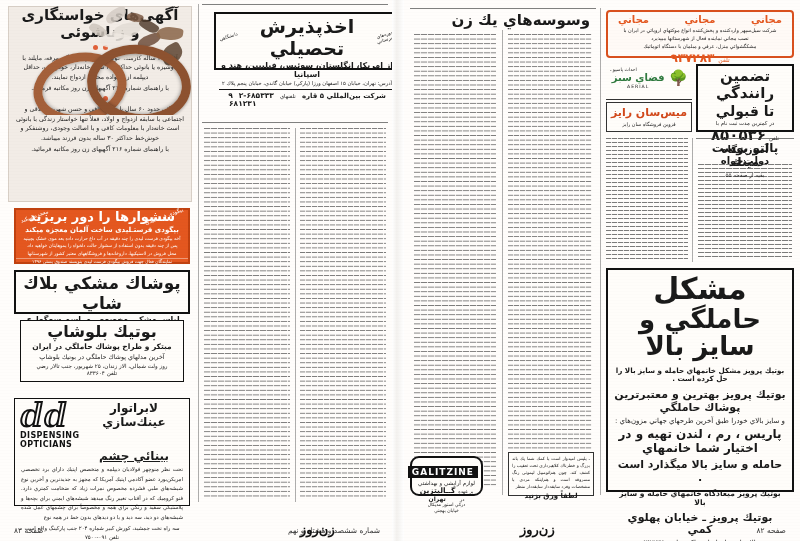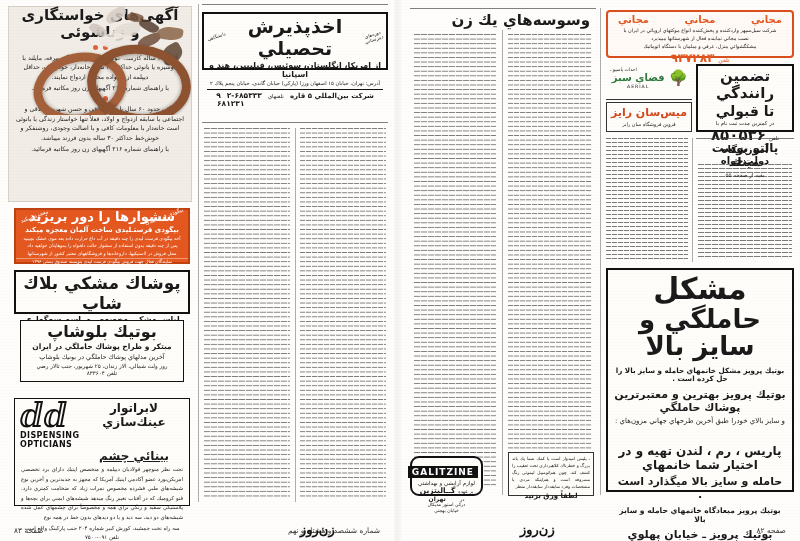--- a/index.html
+++ b/index.html
@@ -180,21 +180,21 @@
         <span class="t" style="font-size:5.4px;line-height:1.75;text-align:justify;">تحت نظر منوچهر فولاديان ديپلمه و متخصص اپتيك داراي برد تخصصي امريكن‌بورد عضو آكادمي اپتيك آمريكا كه مجهز به جديدترين و آخرين نوع شيشه‌هاي طبي فشرده مخصوص نمرات زياد كه ضخامت كمتري دارد. فتو كروميك كه در آفتاب تغيير رنگ ميدهد شيشه‌هاي ايمني براي بچه‌ها و پلاستيكي سفيد و رنگي براي همه و مخصوصاً براي چشمهاي عمل شده شيشه‌هاي دو ديد، سه ديد و يا دو ديدهاي بدون خط در همه نوع</span>
         <span class="t" style="font-size:5.4px;line-height:1.7;margin-top:2px;">سه راه تخت جمشيد، كورش كبير شماره ۲۰۴ جنب پاركينگ واقع است تلفن ۰۹۱-۷۵۰۰</span>
       </div>
     </div>
 
     <div class="vrule" style="left:198px;top:4px;height:498px;"></div>
     <div class="vrule" style="left:295px;top:128px;height:374px;"></div>
     <div class="hrule" style="left:202px;top:122px;width:186px;"></div>
     <div class="hrule" style="left:202px;top:4px;width:186px;"></div>
 
-    <div class="box k2" style="left:202px;top:12px;width:186px;height:58px;">
+    <div class="box k2" style="left:214px;top:12px;width:186px;height:58px;">
       <div class="rtl" style="padding:1px 3px;">
         <div style="display:flex;direction:rtl;align-items:center;justify-content:center;gap:4px;">
           <div style="font-size:4.6px;line-height:1.25;transform:rotate(-18deg);text-align:center;">
             <span class="t">دوره‌هاي</span>
             <span class="t">دبيرستاني</span>
           </div>
           <span class="hd-xl" style="font-size:19px;">اخذپذيرش تحصيلي</span>
           <div style="font-size:4.6px;line-height:1.25;transform:rotate(-18deg);text-align:center;">
             <span class="t">دانشگاهي</span>
           </div>
@@ -326,21 +326,21 @@
       </div>
 
     <div class="box k2" style="left:202px;top:268px;width:188px;height:224px;">
       <div class="rtl" style="padding:4px 6px;">
         <span class="t hd-xl" style="font-size:30px;line-height:1;">مشكل</span>
         <span class="t hd-xl" style="font-size:26px;line-height:1.05;margin-top:2px;">حاملگي و سايز بالا</span>
         <span class="t hd-sm" style="font-size:7.2px;margin-top:6px;">بوتيك پرويز مشكل خانمهاي حامله و سايز بالا را</span>
         <span class="t hd-sm" style="font-size:7.2px;">حل كرده است .</span>
         <span class="t hd-md" style="font-size:11px;margin-top:6px;">بوتيك پرويز بهترين و معتبرترين پوشاك حاملگي</span>
         <span class="t" style="font-size:7px;margin-top:3px;">و سايز بالاي خودرا طبق آخرين طرحهاي جهاني مزون‌هاي :</span>
-        <span class="t hd-md" style="font-size:12px;margin-top:20px;">پاريس ، رم ، لندن تهيه و در اختيار شما خانمهاي</span>
+        <span class="t hd-md" style="font-size:12px;margin-top:3px;">پاريس ، رم ، لندن تهيه و در اختيار شما خانمهاي</span>
         <span class="t hd-md" style="font-size:11px;margin-top:3px;">حامله و سايز بالا ميگذارد است .</span>
         <span class="t hd-sm" style="font-size:7.6px;margin-top:6px;">بوتيك پرويز ميعادگاه خانمهاي حامله و سايز بالا</span>
         <span class="t hd-md" style="font-size:11px;margin-top:4px;">بوتيك پرويز ـ خيابان پهلوي كمي</span>
         <span class="t" style="font-size:7px;margin-top:2px;">بالاتر از چهارراه امير اكرم تلفن ۶۴۷۷۳۵</span>
 
       </div>
     </div>
 
     <div class="footer" style="right:14px;">صفحه ۸۲</div>
   </div>

